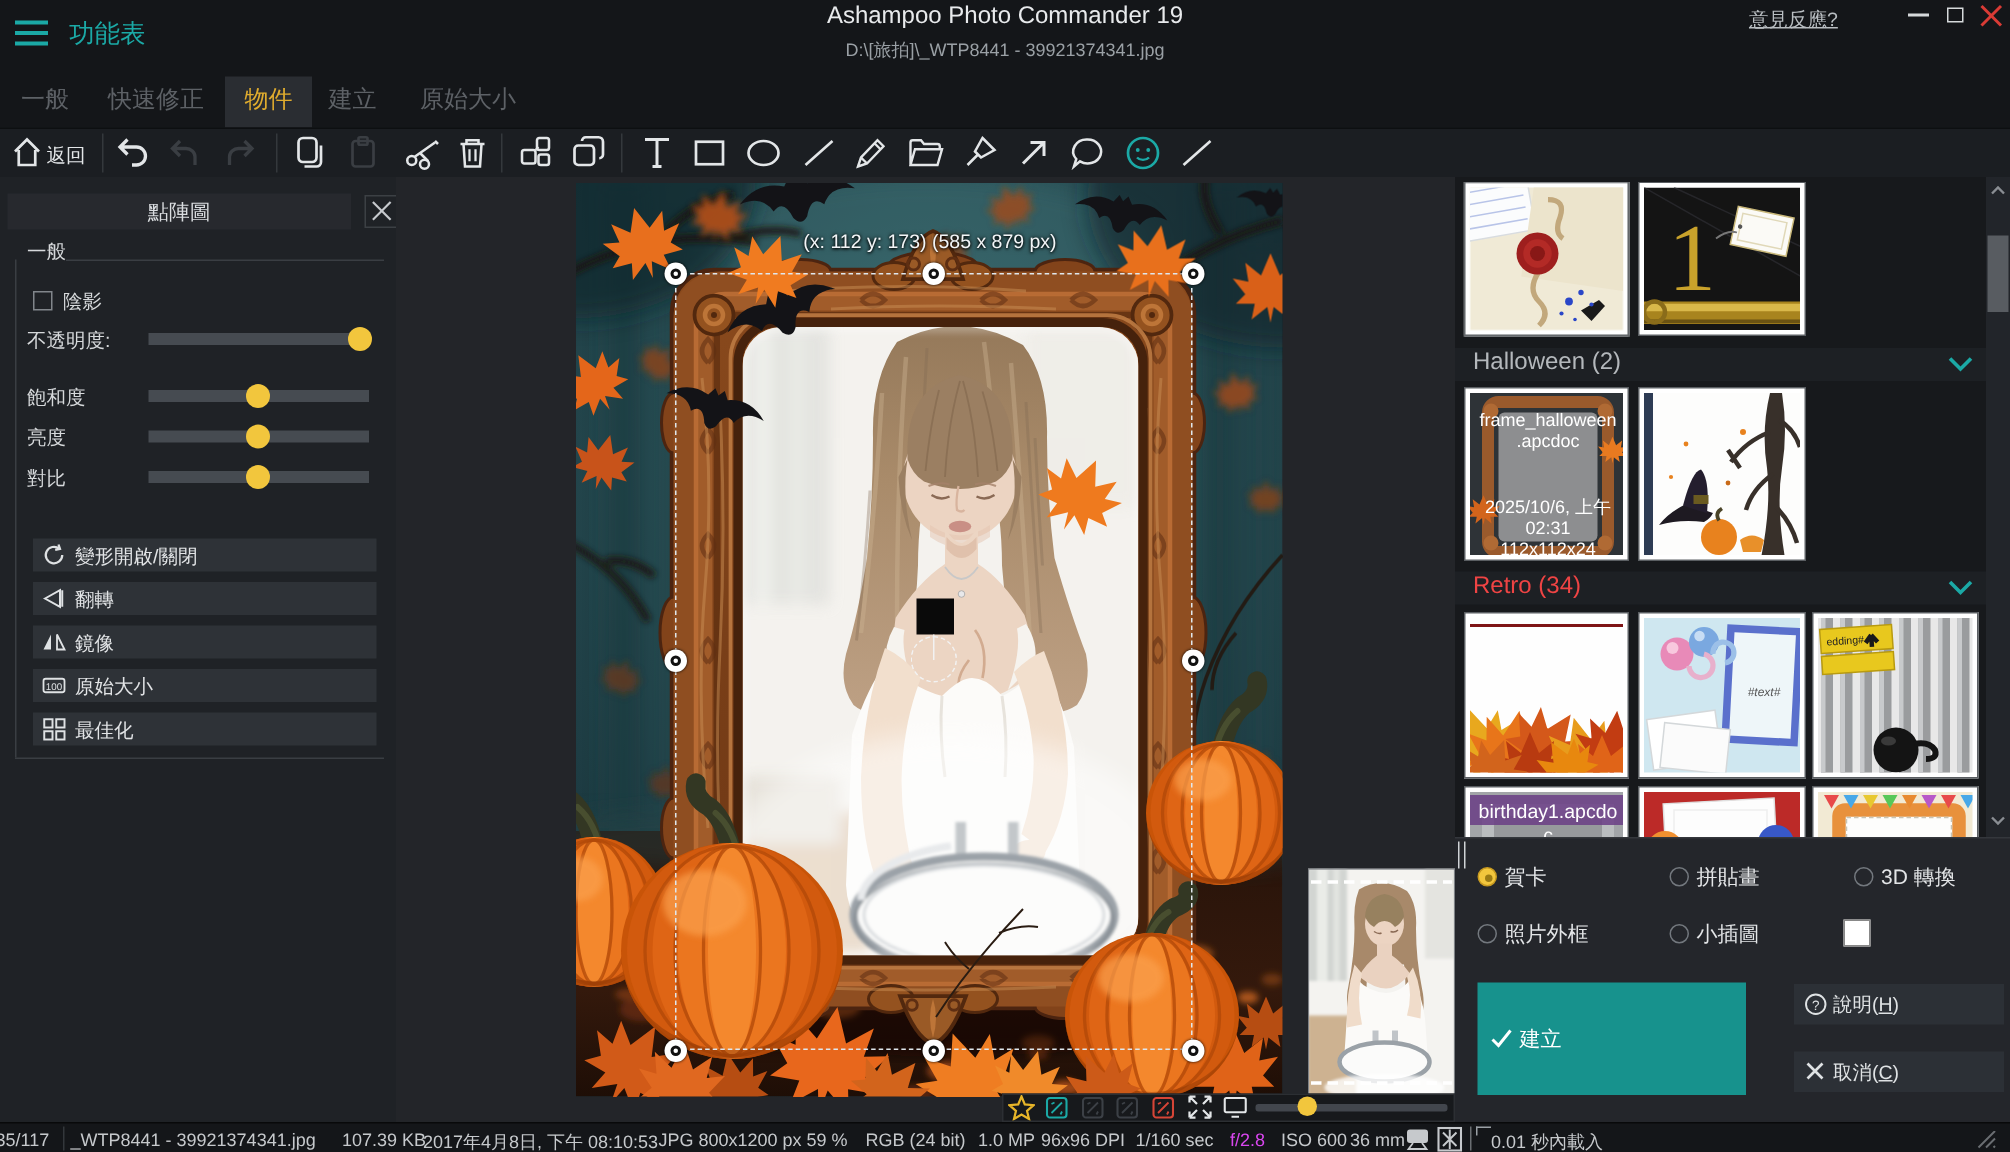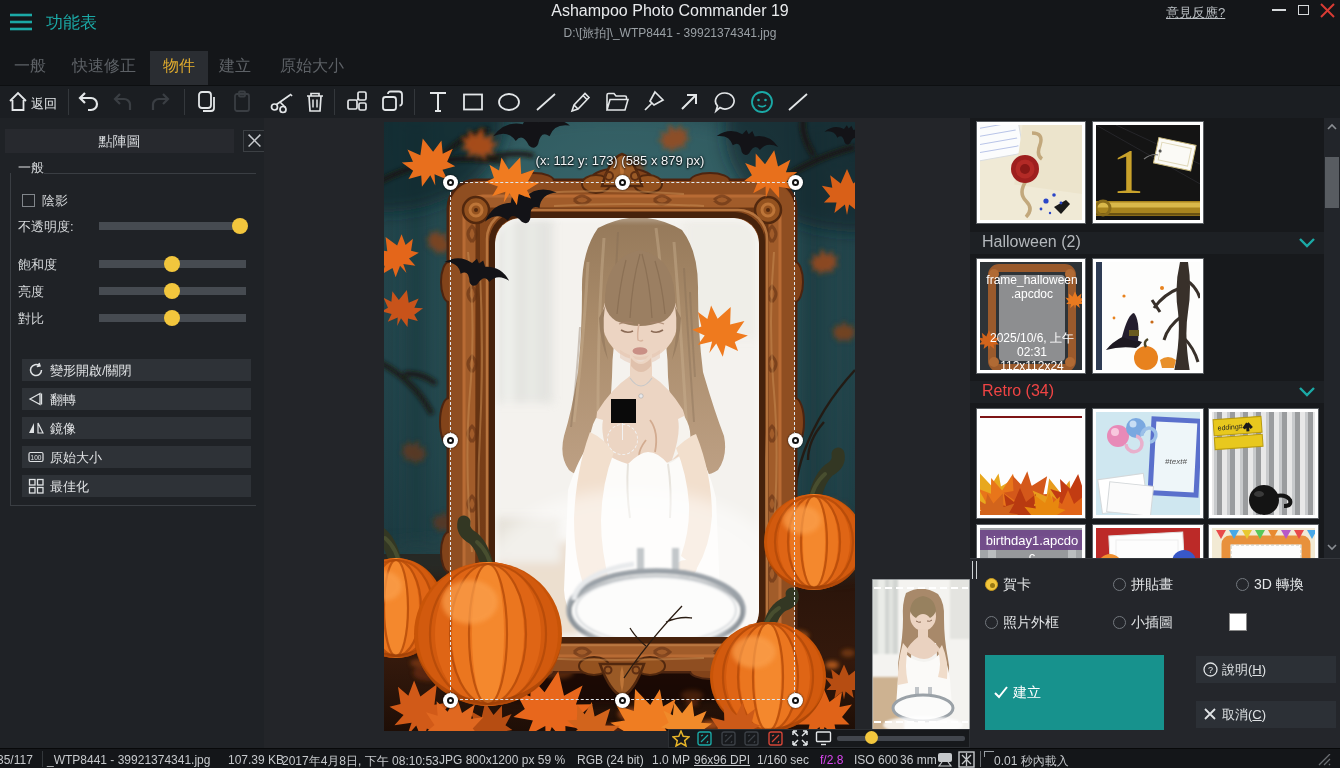--- a/index.html
+++ b/index.html
@@ -862,21 +862,21 @@
     </div>
 <div class="abs" style="left:0;top:748px;width:1340px;height:20px;background:#141619;border-top:1px solid #08090a;">
       <div class="abs" style="left:-3px;top:4px;font-size:12px;color:#c6c9cc;white-space:nowrap;">35/117</div>
       <div class="abs" style="left:42px;top:2px;width:1px;height:16px;background:#33373b;"></div>
       <div class="abs" style="left:47px;top:4px;font-size:12px;color:#c6c9cc;white-space:nowrap;">_WTP8441 - 39921374341.jpg</div>
       <div class="abs" style="left:228px;top:4px;font-size:12px;color:#c6c9cc;white-space:nowrap;">107.39 KB</div>
       <div class="abs" style="left:282px;top:4px;font-size:12px;color:#c6c9cc;white-space:nowrap;">2017年4月8日, 下午 08:10:53</div>
       <div class="abs" style="left:439px;top:4px;font-size:12px;color:#c6c9cc;white-space:nowrap;">JPG 800x1200 px 59 %</div>
       <div class="abs" style="left:577px;top:4px;font-size:12px;color:#c6c9cc;white-space:nowrap;">RGB (24 bit)</div>
       <div class="abs" style="left:652px;top:4px;font-size:12px;color:#c6c9cc;white-space:nowrap;">1.0 MP</div>
-      <div class="abs" style="left:694px;top:4px;font-size:12px;color:#c6c9cc;white-space:nowrap;text-decoration:underline;">96x96 DPI</div>
+      <div class="abs" style="left:694px;top:4px;font-size:12px;color:#c6c9cc;white-space:nowrap;">96x96 DPI</div>
       <div class="abs" style="left:757px;top:4px;font-size:12px;color:#c6c9cc;white-space:nowrap;">1/160 sec</div>
       <div class="abs" style="left:820px;top:4px;font-size:12px;color:#d946ef;white-space:nowrap;">f/2.8</div>
       <div class="abs" style="left:854px;top:4px;font-size:12px;color:#c6c9cc;white-space:nowrap;">ISO 600</div>
       <div class="abs" style="left:900px;top:4px;font-size:12px;color:#c6c9cc;white-space:nowrap;">36 mm</div>
       <svg class="abs" style="left:936px;top:3px" width="18" height="15" viewBox="0 0 18 15">
         <rect x="2" y="1" width="14" height="9" rx="2" fill="#c6c9cc"></rect>
         <path d="M6 10 l-3 4 h12 l-3 -4" fill="#141619" stroke="#c6c9cc" stroke-width="1.2"></path>
       </svg>
       <svg class="abs" style="left:958px;top:2px" width="17" height="17" viewBox="0 0 17 17">
         <rect x="1" y="1" width="15" height="15" fill="none" stroke="#c6c9cc" stroke-width="1.4"></rect>

